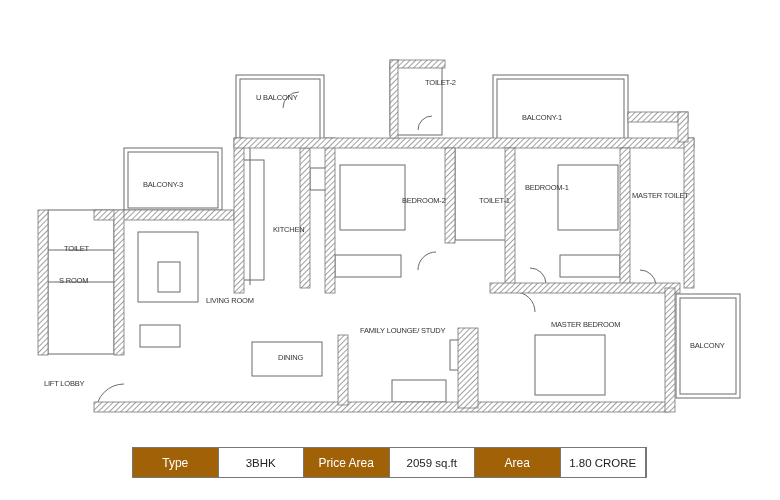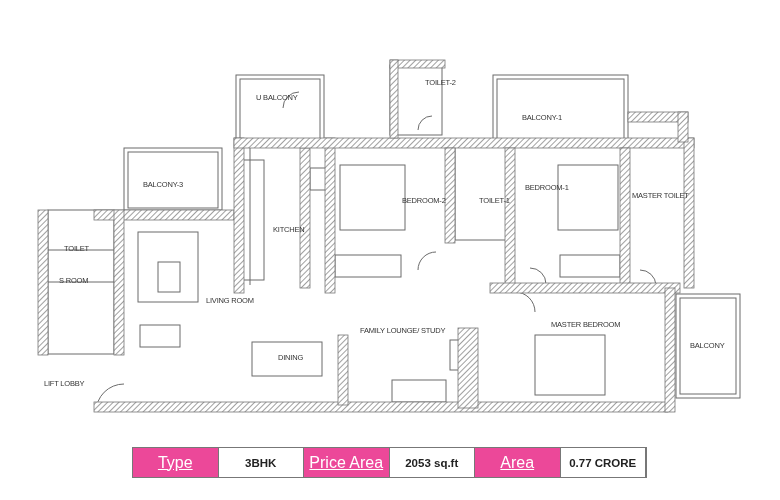--- a/index.html
+++ b/index.html
@@ -1,21 +1,21 @@
 <!DOCTYPE html>
 <html><head>
 <meta charset="utf-8">
 <style>
   html,body{margin:0;padding:0;background:#fff;}
   body{width:780px;height:500px;position:relative;overflow:hidden;font-family:"Liberation Sans",sans-serif;}
   #plan{position:absolute;left:0;top:0;width:780px;height:440px;}
   .lbl{font-family:"Liberation Sans",sans-serif;font-size:7.5px;fill:#333;letter-spacing:-0.2px;}
   .spec{position:absolute;left:132px;top:447px;width:515px;height:31px;display:flex;border:1px solid #777;box-sizing:border-box;}
-  .cell{flex:1;display:flex;align-items:center;justify-content:center;font-size:11.5px;font-weight:bold;box-sizing:border-box;}
-  .cell.k{background:#ec4899;color:#fff;font-weight:normal;font-size:16px;text-decoration:underline;}
+  .cell{flex:1;display:flex;align-items:center;justify-content:center;font-size:11.5px;font-weight:normal;box-sizing:border-box;}
+  .cell.k{background:#a16207;color:#fff;font-weight:normal;font-size:12px;}
   .cell.v{background:#fff;color:#222;border-left:1px solid #777;border-right:1px solid #777;}
 </style>
 </head>
 <body>
 
 <svg id="plan" viewBox="0 0 780 440" xmlns="http://www.w3.org/2000/svg">
   <defs>
     <pattern id="hatch" width="4" height="4" patternUnits="userSpaceOnUse" patternTransform="rotate(45)">
       <rect width="4" height="4" fill="#fff"></rect>
       <line x1="0" y1="0" x2="0" y2="4" stroke="#888" stroke-width="1.6"></line>
@@ -109,16 +109,16 @@
   <text class="lbl" x="551" y="327">MASTER BEDROOM</text>
   <text class="lbl" x="278" y="360">DINING</text>
   <text class="lbl" x="690" y="348">BALCONY</text>
   <text class="lbl" x="44" y="386">LIFT LOBBY</text>
 </svg>
 
 <div class="spec">
   <div class="cell k">Type</div>
   <div class="cell v">3BHK</div>
   <div class="cell k">Price Area</div>
-  <div class="cell v">2053 sq.ft</div>
+  <div class="cell v">2059 sq.ft</div>
   <div class="cell k">Area</div>
-  <div class="cell v">0.77 CRORE</div>
+  <div class="cell v">1.80 CRORE</div>
 </div>
 
 </body></html>

